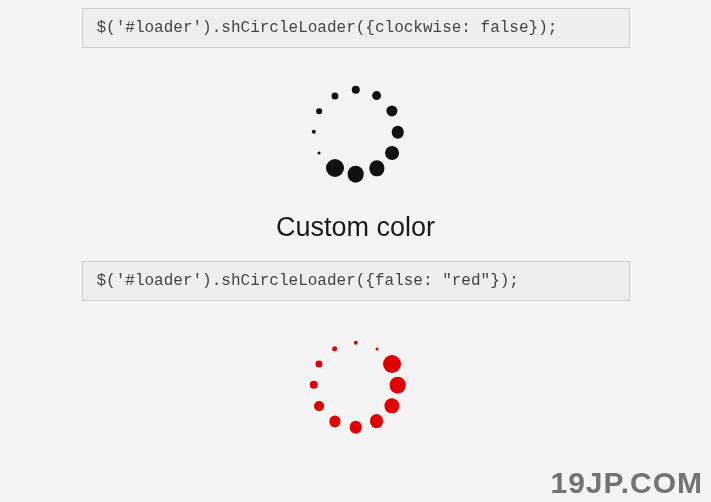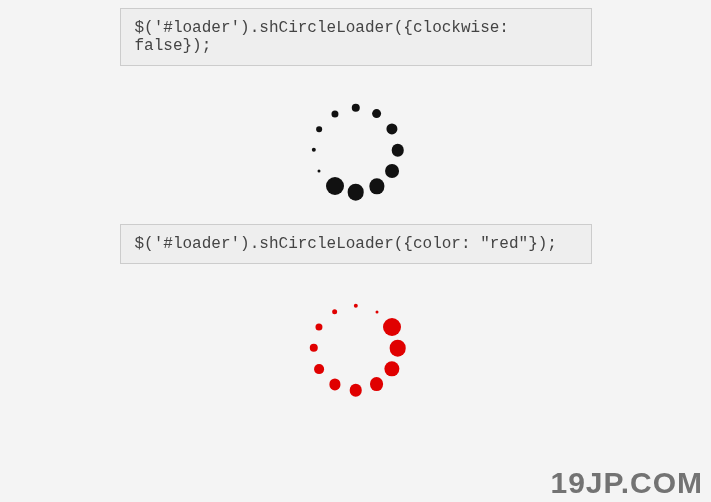--- a/index.html
+++ b/index.html
@@ -20,21 +20,21 @@
     }
     .section-title {
       font-size: 27px;
       font-weight: 400;
       color: #1a1a1a;
       text-align: center;
       margin-bottom: 18px;
       margin-top: 6px;
     }
     .code-block {
-      width: 472px;
+      width: 548px;
       background: #eeeeee;
       border: 1px solid #cccccc;
       padding: 10px 14px;
       font-family: "Courier New", Courier, monospace;
       font-size: 16px;
       color: #444;
       margin-bottom: 24px;
       text-align: left;
     }
     .loader-wrap {
@@ -76,22 +76,23 @@
       <div class="dot" style="left: 23.6269px; top: 81px; width: 3px; height: 3px; background: rgb(17, 17, 17);"></div>
       <div class="dot" style="left: 39px; top: 96.3731px; width: 18px; height: 18px; background: rgb(17, 17, 17);"></div>
       <div class="dot" style="left: 60px; top: 102px; width: 16.6364px; height: 16.6364px; background: rgb(17, 17, 17);"></div>
       <div class="dot" style="left: 81px; top: 96.3731px; width: 15.2727px; height: 15.2727px; background: rgb(17, 17, 17);"></div>
       <div class="dot" style="left: 96.3731px; top: 81px; width: 13.9091px; height: 13.9091px; background: rgb(17, 17, 17);"></div>
       <div class="dot" style="left: 102px; top: 60px; width: 12.5455px; height: 12.5455px; background: rgb(17, 17, 17);"></div>
       <div class="dot" style="left: 96.3731px; top: 39px; width: 11.1818px; height: 11.1818px; background: rgb(17, 17, 17);"></div>
       <div class="dot" style="left: 81px; top: 23.6269px; width: 9.81818px; height: 9.81818px; background: rgb(17, 17, 17);"></div>
     </div>
 
+  <h2 class="section-title">Custom color</h2>
 
-  <div class="code-block">$('#loader').shCircleLoader({color: "red"});</div>
+  <div class="code-block">$('#loader').shCircleLoader({false: "red"});</div>
 
   <div class="loader-wrap" id="loader2">
       <div class="dot" style="left: 60px; top: 18px; width: 4.36364px; height: 4.36364px; background: rgb(224, 0, 0);"></div>
       <div class="dot" style="left: 81px; top: 23.6269px; width: 3px; height: 3px; background: rgb(224, 0, 0);"></div>
       <div class="dot" style="left: 96.3731px; top: 39px; width: 18px; height: 18px; background: rgb(224, 0, 0);"></div>
       <div class="dot" style="left: 102px; top: 60px; width: 16.6364px; height: 16.6364px; background: rgb(224, 0, 0);"></div>
       <div class="dot" style="left: 96.3731px; top: 81px; width: 15.2727px; height: 15.2727px; background: rgb(224, 0, 0);"></div>
       <div class="dot" style="left: 81px; top: 96.3731px; width: 13.9091px; height: 13.9091px; background: rgb(224, 0, 0);"></div>
       <div class="dot" style="left: 60px; top: 102px; width: 12.5455px; height: 12.5455px; background: rgb(224, 0, 0);"></div>
       <div class="dot" style="left: 39px; top: 96.3731px; width: 11.1818px; height: 11.1818px; background: rgb(224, 0, 0);"></div>

